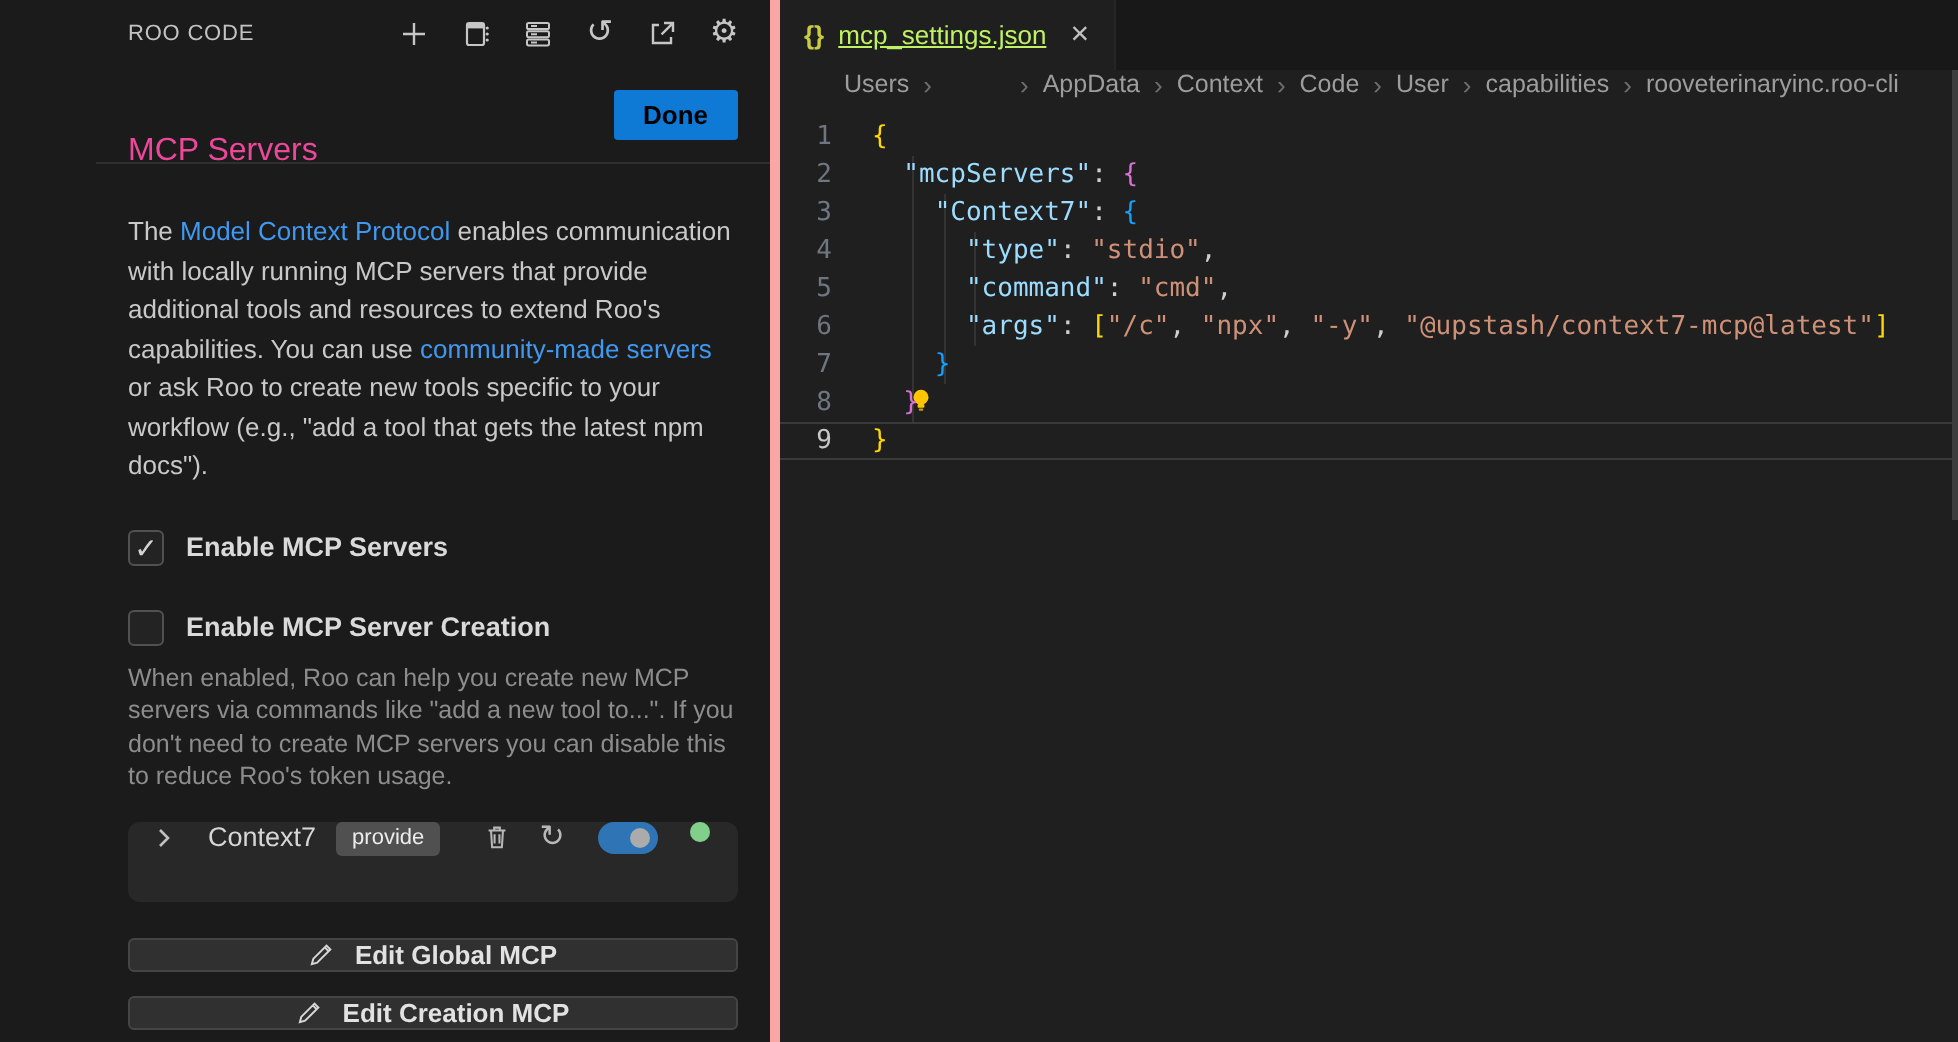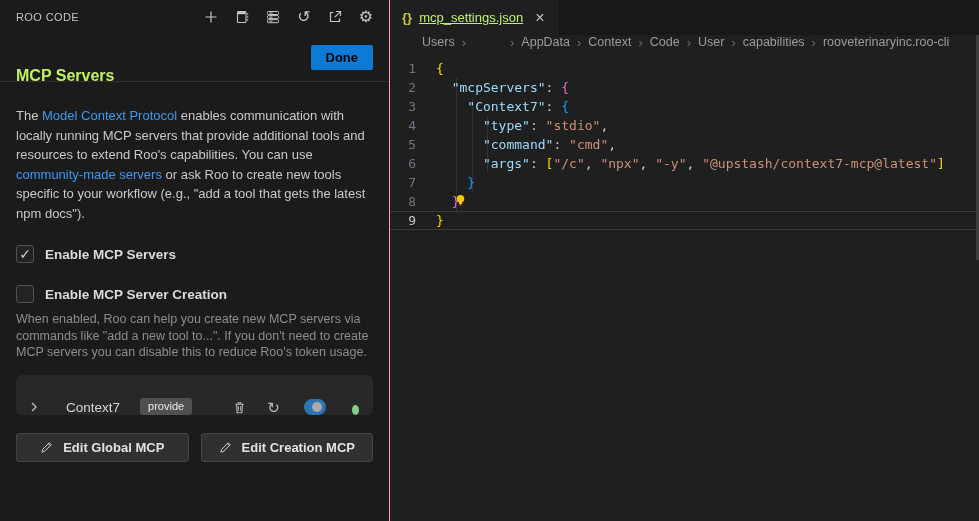--- a/index.html
+++ b/index.html
@@ -2,69 +2,69 @@
 <html style="--accent-blue: #0f7ad5; --link-blue: #4098f0; --toggle-blue: #2f74b5; --status-green: #82cf8c; --tok-key: #9cdcfe; --tok-str: #ce9178; --tok-punct: #cfcfcf; --tok-b1: #ffd700; --tok-b2: #da70d6; --tok-b3: #179fff;"><head>
 <meta charset="utf-8">
 <style>
   * { margin:0; padding:0; box-sizing:border-box; }
   html,body { width:979px; height:521px; overflow:hidden; background:#1b1b1b;
     font-family:"Liberation Sans", sans-serif; }
   .app { display:flex; width:979px; height:521px; }
 
   
   .panel { width:390px; height:521px; background:#1b1b1b; flex:0 0 390px;
-    border-right:1px solid #fca5a5; color:#cccccc; }
+    border-right:5px solid #fca5a5; color:#cccccc;padding-left:48px; }
   .panel-top { height:34px; display:flex; align-items:center; padding:0 14px 0 16px; }
   .panel-title { font-size:11px; color:#c3c3c3; letter-spacing:.4px; }
   .panel-top-icons { margin-left:auto; display:flex; align-items:center; gap:13px; }
   .ticon { width:18px; height:18px; display:flex; align-items:center; justify-content:center;
     color:#c6c6c6; cursor:pointer; }
   .ticon.glyph { font-size:16px; line-height:1; }
   .ticon svg { display:block; }
 
   .panel-header { height:48px; display:flex; align-items:center; padding:0 16px;
     border-bottom:1px solid #2f2f2f; }
-  .panel-header h1 { font-size:16px; font-weight:bold; color:#bef264;margin-top:36px; }
+  .panel-header h1 { font-size:16px; font-weight:normal; color:#ec4899;margin-top:36px; }
   .done-btn { margin-left:auto; background:var(--accent-blue); color:#000000; border:none;
     border-radius:2px; font-size:13px; font-weight:bold; padding:5px 15px; cursor:pointer;
     font-family:"Liberation Sans", sans-serif; }
 
   .panel-body { padding:0 16px; }
   .intro { margin-top:24px; font-size:13px; line-height:19.5px; color:#c9c9c9; }
   .intro .link { color:var(--link-blue); text-decoration:none; cursor:pointer; }
 
   .setting { margin-top:22px; }
   .setting-head { display:flex; align-items:center; gap:11px; }
   .checkbox { width:18px; height:18px; border:1px solid #515151; border-radius:3px;
     background:#232323; display:flex; align-items:center; justify-content:center; cursor:pointer; }
   .checkbox .check { display:none; color:#d4d4d4; font-size:14px; line-height:1; }
   .checkbox.checked .check { display:block; }
   .setting-label { font-size:13.5px; font-weight:bold; color:#dadada; }
   .desc { margin-top:8px; font-size:12.5px; line-height:16.5px; color:#8d8d8d; }
 
   .server-row { margin-top:14px; height:40px; background:#282828; border-radius:6px;
-    display:flex; align-items:flex-end; padding:0 14px 0 10px; gap:20px; cursor:pointer; }
+    display:flex; align-items:flex-start; padding:0 14px 0 10px; gap:10px; cursor:pointer; }
   .chev { display:flex; align-items:center; color:#c0c0c0; }
   .server-name { font-size:13.5px; color:#d6d6d6; margin-left:4px; }
   .badge { font-size:11px; color:#ececec; background:#505050; border-radius:3px;
     padding:2px 8px 3px; }
   .spacer { flex:1; }
   .row-icon { display:flex; align-items:center; justify-content:center; width:18px;
     color:#b8b8b8; cursor:pointer; }
   .row-icon.glyph { font-size:15px; line-height:1; }
   .toggle { width:32px; height:16px; border-radius:8px; background:#5a5a5a; position:relative;
     cursor:pointer; margin-left:4px; }
   .toggle.on { background:var(--toggle-blue); }
   .toggle .knob { position:absolute; top:3px; left:3px; width:10px; height:10px;
     border-radius:50%; background:#ababab; }
   .toggle.on .knob { left:auto; right:4px; }
   .status-dot { width:10px; height:10px; border-radius:50%; background:var(--status-green);
     margin-left:6px; }
 
-  .edit-row { margin-top:18px; display:flex; gap:12px; }
+  .edit-row { margin-top:18px; display:flex; gap:12px;flex-direction:column; }
   .edit-btn { flex:1; height:29px; background:#303030; border:1px solid #454545; border-radius:3px;
     color:#e2e2e2; font-size:13px; font-weight:bold; display:flex; align-items:center;
     justify-content:center; gap:9px; cursor:pointer; font-family:"Liberation Sans", sans-serif; }
 
   
   .editor { flex:1; height:521px; background:#1f1f1f; position:relative; overflow:hidden; }
   .tabbar { height:35px; background:#181818; display:flex; }
   .tab { height:35px; background:#1f1f1f; display:flex; align-items:center; padding:0 12px;
     border-right:1px solid #252525; cursor:pointer; }
   .json-icon { color:#cbcb41; font-size:13px; font-weight:bold; margin-right:7px; }

